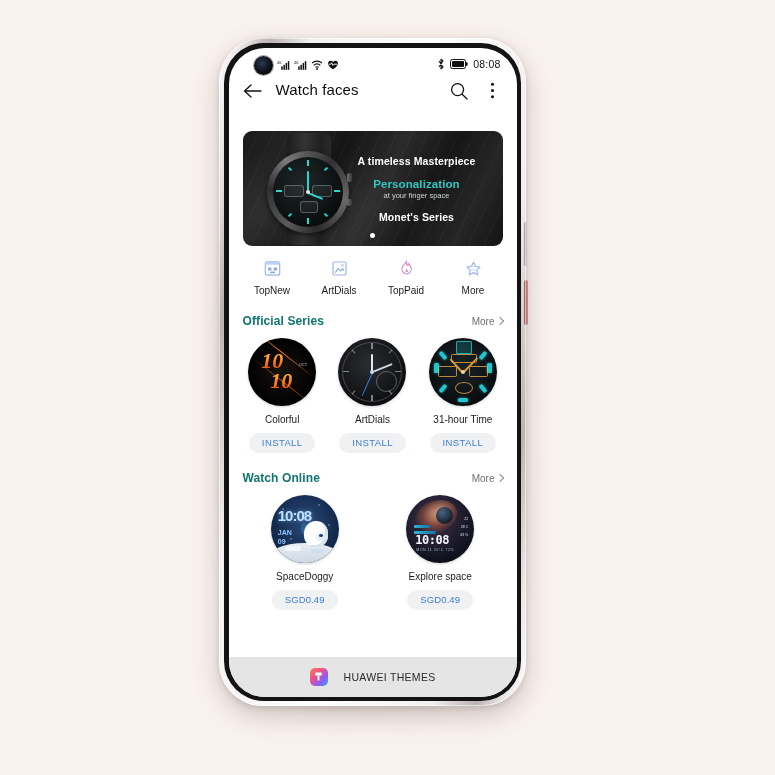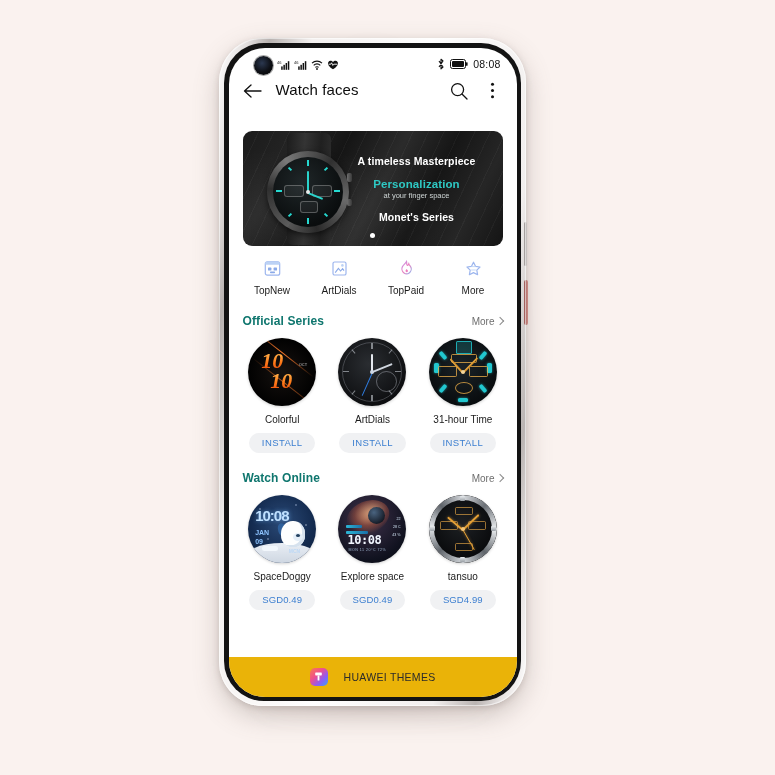--- a/index.html
+++ b/index.html
@@ -191,21 +191,21 @@
   .f-tansuo .bezel{position:absolute;inset:0;border-radius:50%;
     background:conic-gradient(from 0deg,#d7dade,#6b7076 12%,#eef0f2 25%,#5f646a 38%,#d2d6da 50%,#62676d 63%,#e7eaee 76%,#5d6268 88%,#d7dade);}
   .f-tansuo .inner{position:absolute;left:5px;top:5px;right:5px;bottom:5px;border-radius:50%;background:radial-gradient(circle at 48% 42%,#1d2023,#08090b 80%);}
   .f-tansuo .oh{position:absolute;background:linear-gradient(90deg,#f6b34a,#d08a1e);transform-origin:50% 100%;border-radius:1px;box-shadow:0 0 3px rgba(246,179,74,.6);}
   .f-tansuo .tag{position:absolute;border:.7px solid rgba(246,179,74,.6);border-radius:1.5px;font-size:3.4px;color:#f0c27a;text-align:center;}
   .f-tansuo .sq{position:absolute;width:5px;height:5px;border-radius:1px;background:linear-gradient(180deg,#e9ecef,#9aa0a6);}
 
   
   .footer{
     position:absolute;left:0;right:0;bottom:0;height:40px;
-    display:flex;align-items:center;justify-content:center;gap:16px;background:#eab308;
+    display:flex;align-items:center;justify-content:center;gap:16px;background:#e5e5e5;
   }
   .themes-icon{
     width:18px;height:18px;border-radius:5px;
     background:linear-gradient(135deg,#f97f4a 0%,#ef4f8e 38%,#8b5cf6 68%,#3ba3f2 100%);
     display:flex;align-items:center;justify-content:center;
   }
   .footer-label{font-size:10.5px;color:#2b2b2b;letter-spacing:.3px;}
 </style>
 </head>
 <body>
@@ -480,40 +480,20 @@
           <div class="rl" style="top:22px;">22</div>
           <div class="rl" style="top:30px;">28 C</div>
           <div class="rl" style="top:38px;">43 %</div>
           <div class="dtime">10:08</div>
           <div class="sub2">MON 11  20°C  72%</div>
         </div>
         <div class="card-name">Explore space</div>
         <div class="pill price">SGD0.49</div>
       </div>
 
-      <div class="card">
-        <div class="face f-tansuo">
-          <div class="bezel"></div>
-          <div class="inner"></div>
-          <div class="sq" style="left:31px;top:1px;"></div>
-          <div class="sq" style="left:31px;bottom:1px;"></div>
-          <div class="sq" style="left:1px;top:31px;"></div>
-          <div class="sq" style="right:1px;top:31px;"></div>
-          <div class="tag" style="left:11px;top:26px;width:16px;height:7px;"></div>
-          <div class="tag" style="right:11px;top:26px;width:16px;height:7px;"></div>
-          <div class="tag" style="left:26px;top:12px;width:16px;height:6px;"></div>
-          <div class="tag" style="left:26px;bottom:12px;width:16px;height:6px;"></div>
-          <div class="oh" style="left:33px;top:15px;width:2.2px;height:20px;transform:rotate(-50deg);"></div>
-          <div class="oh" style="left:33px;top:13px;width:2px;height:22px;transform:rotate(46deg);"></div>
-          <div class="oh" style="left:33.5px;top:12px;width:1.4px;height:23px;transform:rotate(150deg);"></div>
-          <div class="bw-center" style="background:#f2c477;"></div>
-        </div>
-        <div class="card-name">tansuo</div>
-        <div class="pill price">SGD4.99</div>
-      </div>
     </div>
 
     <div class="footer">
       <div class="themes-icon">
         <svg width="11" height="11" viewBox="0 0 11 11">
           <rect x="2.2" y="1.4" width="6.6" height="3" rx=".6" fill="#ffffff"></rect>
           <rect x="4.6" y="4.4" width="1.8" height="5.2" rx=".5" fill="#ffffff"></rect>
         </svg>
       </div>
       <div class="footer-label">HUAWEI THEMES</div>

